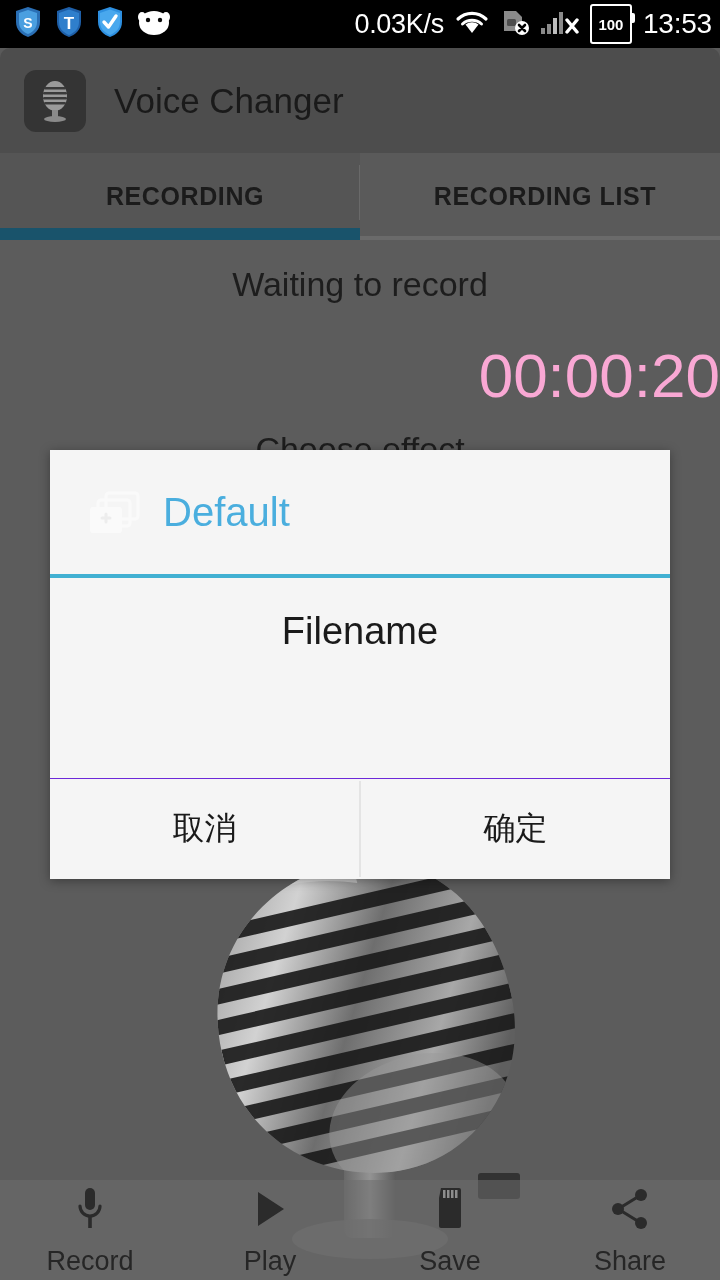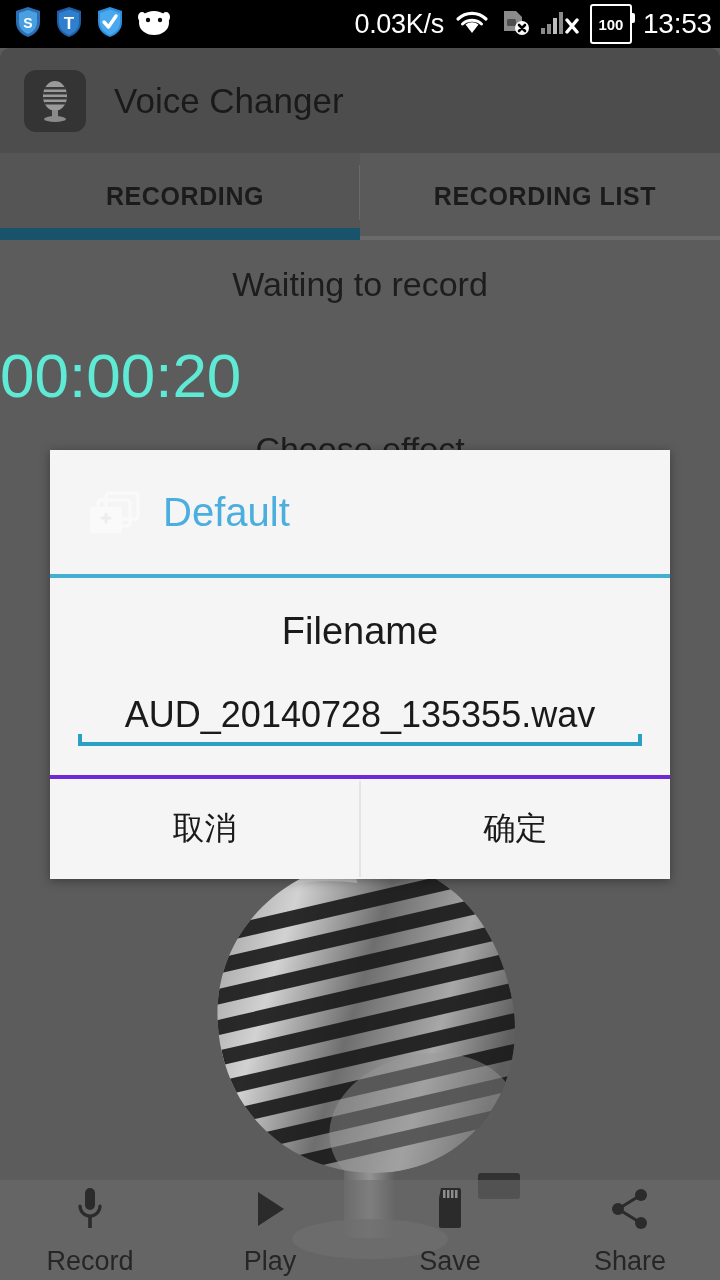--- a/index.html
+++ b/index.html
@@ -94,21 +94,21 @@
     background:rgba(255,255,255,0.10);
   }
 
   
   .status-text {
     position:absolute; left:0; top:265px; width:720px;
     text-align:center; color:#1d1d1d; font-size:34px;
   }
   .timer {
     position:absolute; left:0; top:340px; width:720px;
-    text-align:left; color:#5eead4; font-size:62px; letter-spacing:0px;
+    text-align:right; color:#f9a8d4; font-size:62px; letter-spacing:0px;
   }
   .choose-effect {
     position:absolute; left:0; top:430px; width:720px;
     text-align:center; color:#1d1d1d; font-size:34px;
   }
 
   
   .bottombar {
     position:absolute; left:0; bottom:0; width:720px; height:100px;
     background:rgba(110,110,110,0.55);
@@ -135,21 +135,21 @@
   }
   .dlg-hdr-icon {
     position:absolute; left:36px; top:40px; width:58px; height:50px;
     opacity:0.55;
   }
   .dlg-hdr-title {
     margin-left:113px; color:#4aaede; font-size:40px;
   }
   .dlg-body {
     flex:1; position:relative;
-    border-bottom:4px solid #6d28d9;
+    border-bottom:1px solid #6d28d9;
   }
   .dlg-field-label {
     position:absolute; left:0; top:32px; width:100%;
     text-align:center; color:#1a1a1a; font-size:38px;
   }
   .dlg-input-wrap {
     position:absolute; left:28px; right:28px; top:116px;
     border-bottom:4px solid #2aa0c4;
     padding-bottom:6px;
   }
@@ -332,23 +332,20 @@
         <rect x="12" y="10" width="32" height="26" rx="3" fill="none" stroke="#ffffff" stroke-width="3"></rect>
         <rect x="4" y="17" width="32" height="26" rx="3" fill="#ffffff"></rect>
         <path d="M20 24 v8 M16 28 h8" stroke="#e8e8e8" stroke-width="3" stroke-linecap="round"></path>
       </svg>
     </span>
     <span class="dlg-hdr-title">Default</span>
   </div>
 
   <div class="dlg-body">
     <div class="dlg-field-label">Filename</div>
-    <div class="dlg-input-wrap">
-      <input class="dlg-input" type="text" value="AUD_20140728_135355.wav" style="">
-    </div>
   </div>
 
   <div class="dlg-buttons">
     <div class="dlg-btn">取消</div>
     <div class="dlg-btn-sep"></div>
     <div class="dlg-btn">确定</div>
   </div>
 
 </div>
 

